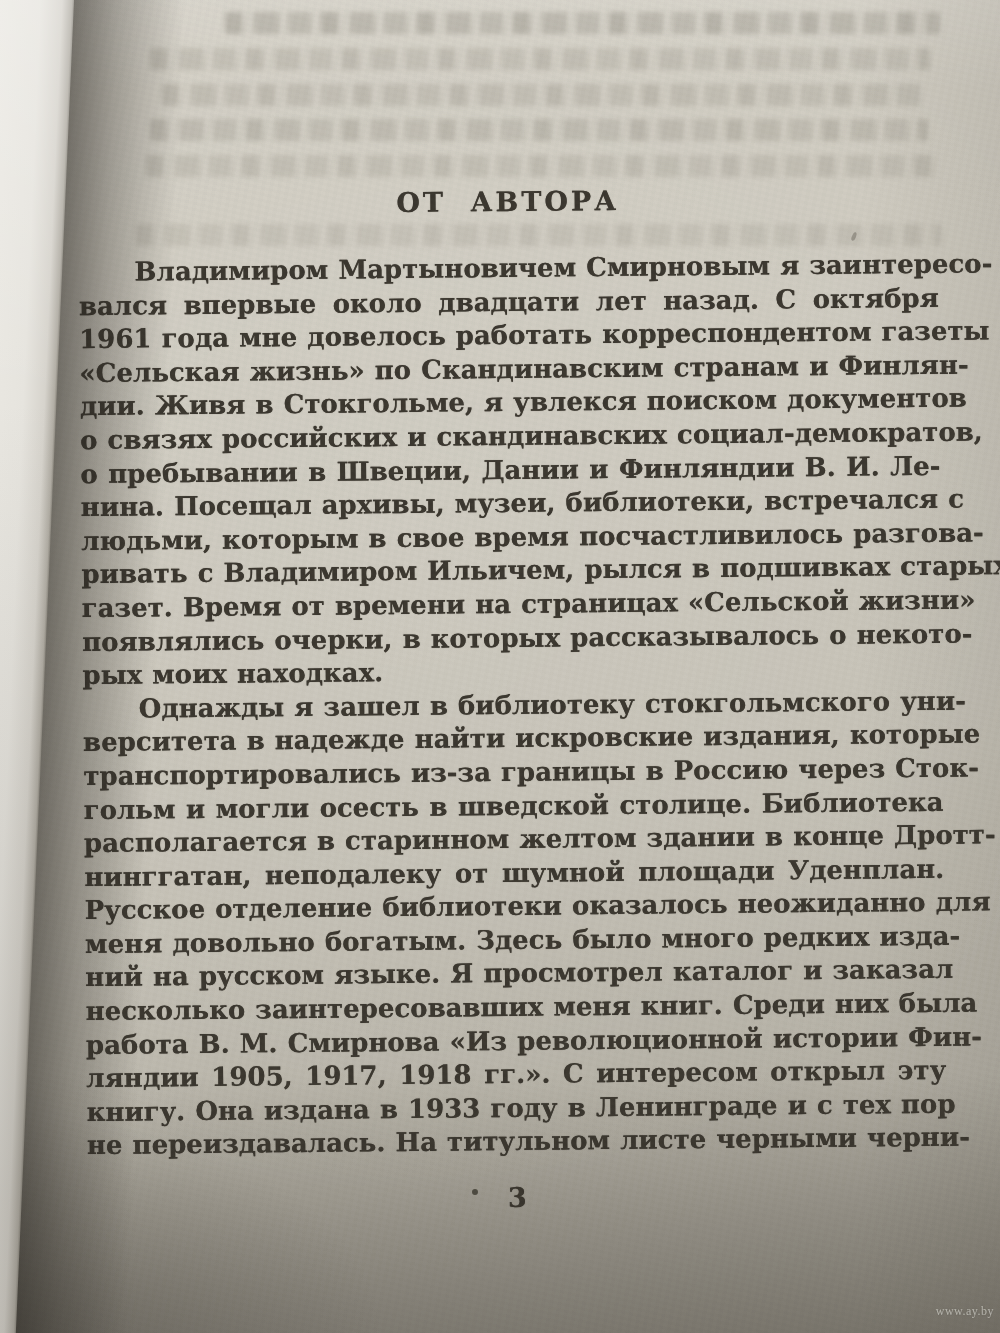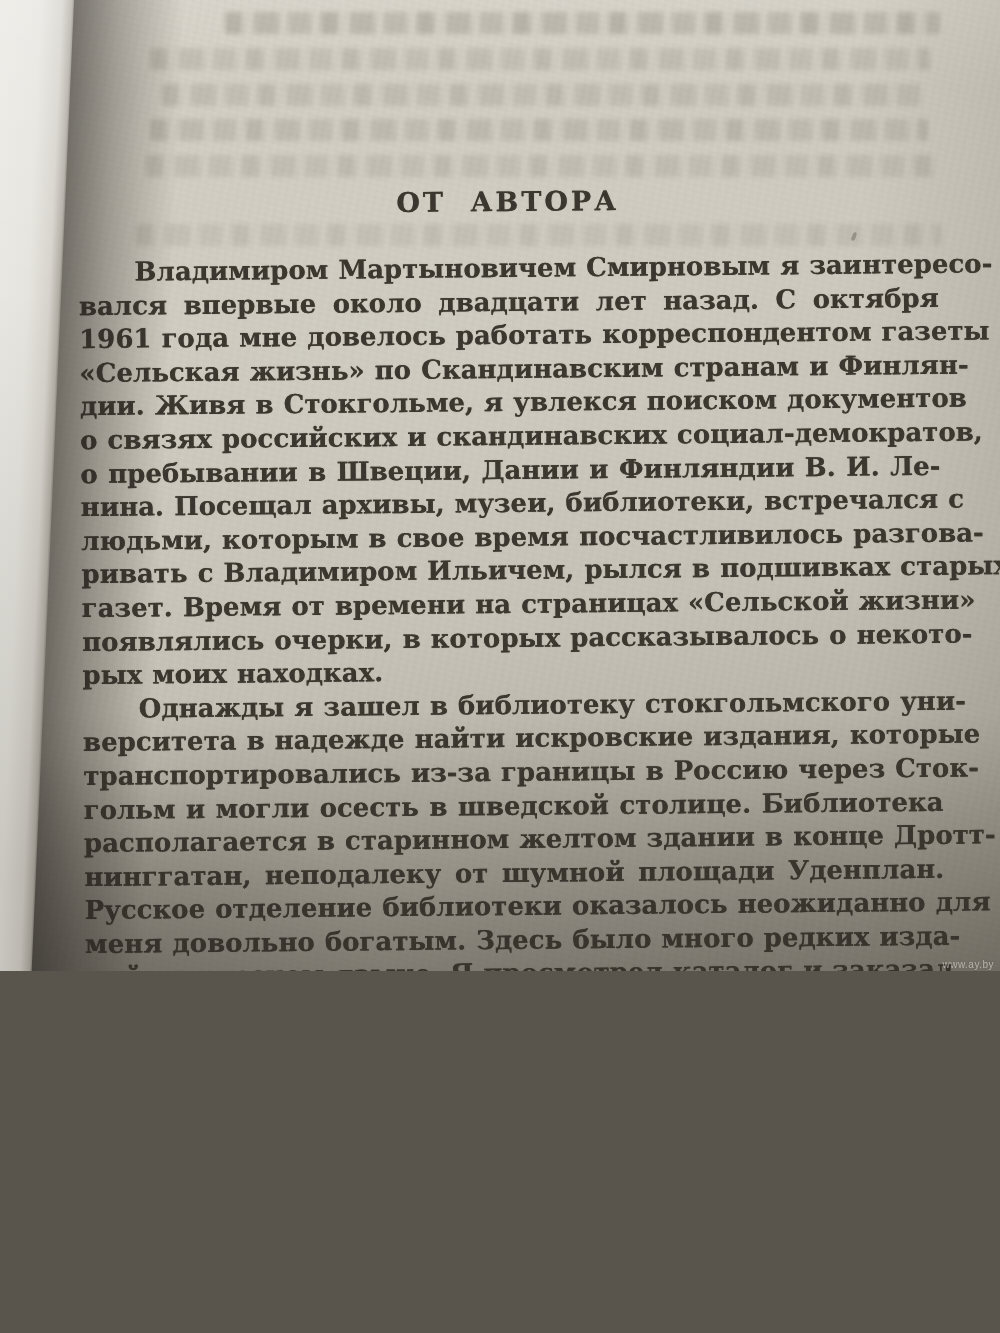--- a/index.html
+++ b/index.html
@@ -1,16 +1,16 @@
 <!DOCTYPE html>
 <html><head>
 <meta charset="utf-8">
 <style>
   html,body{margin:0;padding:0;width:1000px;height:1333px;overflow:hidden;background:#59554d;}
-  .photo{position:relative;width:1000px;height:971px;overflow:hidden;
+  .photo{position:relative;width:1000px;height:1333px;overflow:hidden;
     font-family:"DejaVu Serif","Liberation Serif",serif;}
   
   .page{position:absolute;inset:0;
     background:
       radial-gradient(130% 85% at 40% 40%, rgba(255,255,250,0.08), rgba(255,255,250,0) 62%),
       linear-gradient(to right, rgba(62,58,50,0.12), rgba(62,58,50,0) 140px),
       linear-gradient(to right, rgba(62,58,50,0) 86%, rgba(62,58,50,0.10)),
       linear-gradient(168deg, #d3cfc5 0%, #cbc7bc 38%, #c3bfb4 62%, #b2aea3 82%, #9a968b 100%);}
   
   .grain{position:absolute;inset:0;opacity:.5;pointer-events:none;
@@ -61,23 +61,23 @@
     transform:skewX(-2.5deg);transform-origin:top left;
     background:linear-gradient(178deg, rgba(255,255,255,0.25), rgba(0,0,0,0) 30%, rgba(68,64,56,0.18) 90%);}
   
   .bottom-shade{position:absolute;left:0;bottom:0;width:100%;height:260px;pointer-events:none;
     background:
       radial-gradient(55% 120% at 0% 100%, rgba(44,41,35,0.28), rgba(44,41,35,0) 70%),
       linear-gradient(to bottom, rgba(48,44,38,0), rgba(48,44,38,0.20) 55%, rgba(48,44,38,0.34) 100%);}
   .top-shade{position:absolute;left:0;top:0;width:100%;height:90px;pointer-events:none;
     background:linear-gradient(to bottom, rgba(255,255,252,0.10), rgba(255,255,252,0));}
   
-  .watermark{position:absolute;right:6px;bottom:1px;
-    font-family:Liberation Sans, sans-serif;
-    font-size:10px;letter-spacing:.5px;color:rgba(238,238,232,0.55);
+  .watermark{position:absolute;right:6px;bottom:14px;
+    font-family:Liberation Serif, serif;
+    font-size:12px;letter-spacing:.5px;color:rgba(238,238,232,0.55);
     text-shadow:0 0 2px rgba(40,38,33,0.2);}
 </style>
 </head>
 <body>
 
 <div class="photo">
   <div class="page">
 
     <div class="showthrough">
       <div class="st st1"></div>

